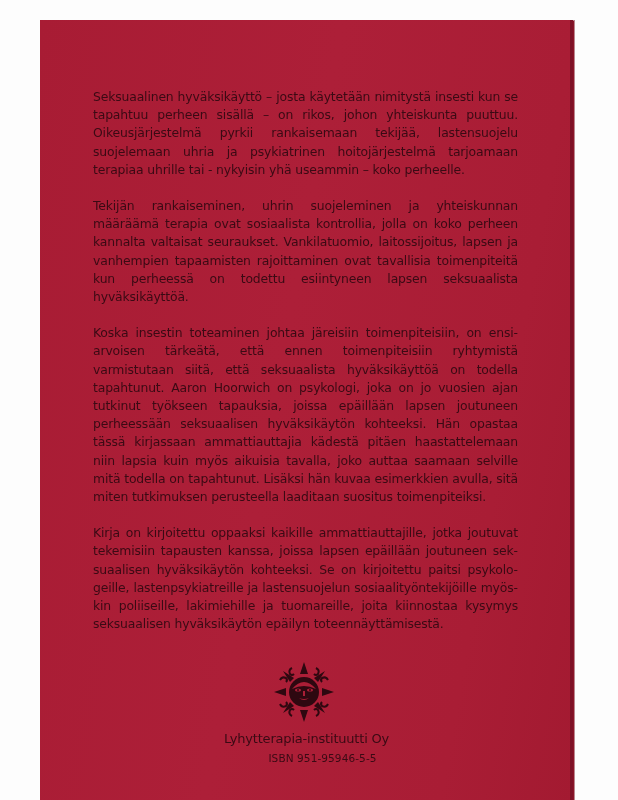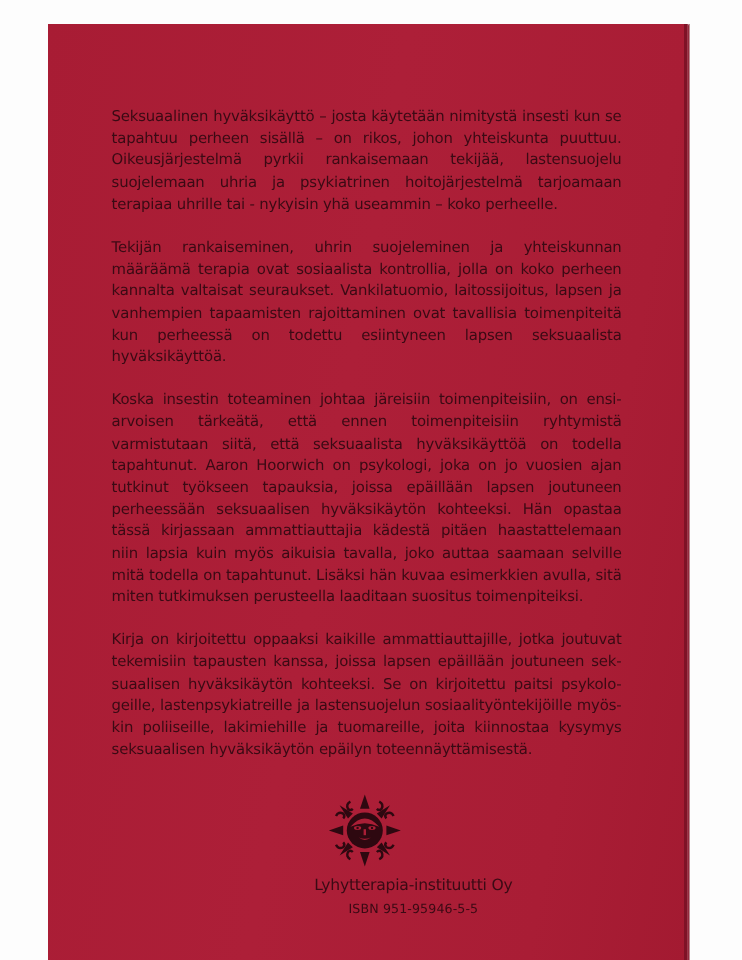--- a/index.html
+++ b/index.html
@@ -50,38 +50,38 @@
       margin: 0 0 18px 0;
       hyphens: manual;
     }
     .publisher {
       position: absolute;
       left: 0;
       width: 100%;
       text-align: center;
       font-family: "DejaVu Sans", sans-serif;
       color: #3a0a14;
-      margin-left: 38px;
     }
     .logo {
       position: absolute;
       left: 232px;
       top: 640px;
       width: 64px;
       height: 64px;
     }
     .pub-name {
       top: 711px;
       font-size: 13px;
       letter-spacing: -0.2px;
     }
     .isbn {
       top: 732px;
       font-size: 10.5px;
       letter-spacing: 0.1px;
+      padding-left: 16px;
     }
   </style>
 </head>
 <body>
 
 <div class="page">
   <div class="cover">
 
     <div class="blurb">
       <p>Seksuaalinen hyväksikäyttö – josta käytetään nimitystä insesti kun se tapahtuu perheen sisällä – on rikos, johon yhteiskunta puuttuu. Oikeus­järjestelmä pyrkii rankaisemaan tekijää, lastensuojelu suojelemaan uhria ja psykiatrinen hoitojärjestelmä tarjoamaan terapiaa uhrille tai - nykyisin yhä useammin – koko perheelle.</p>

